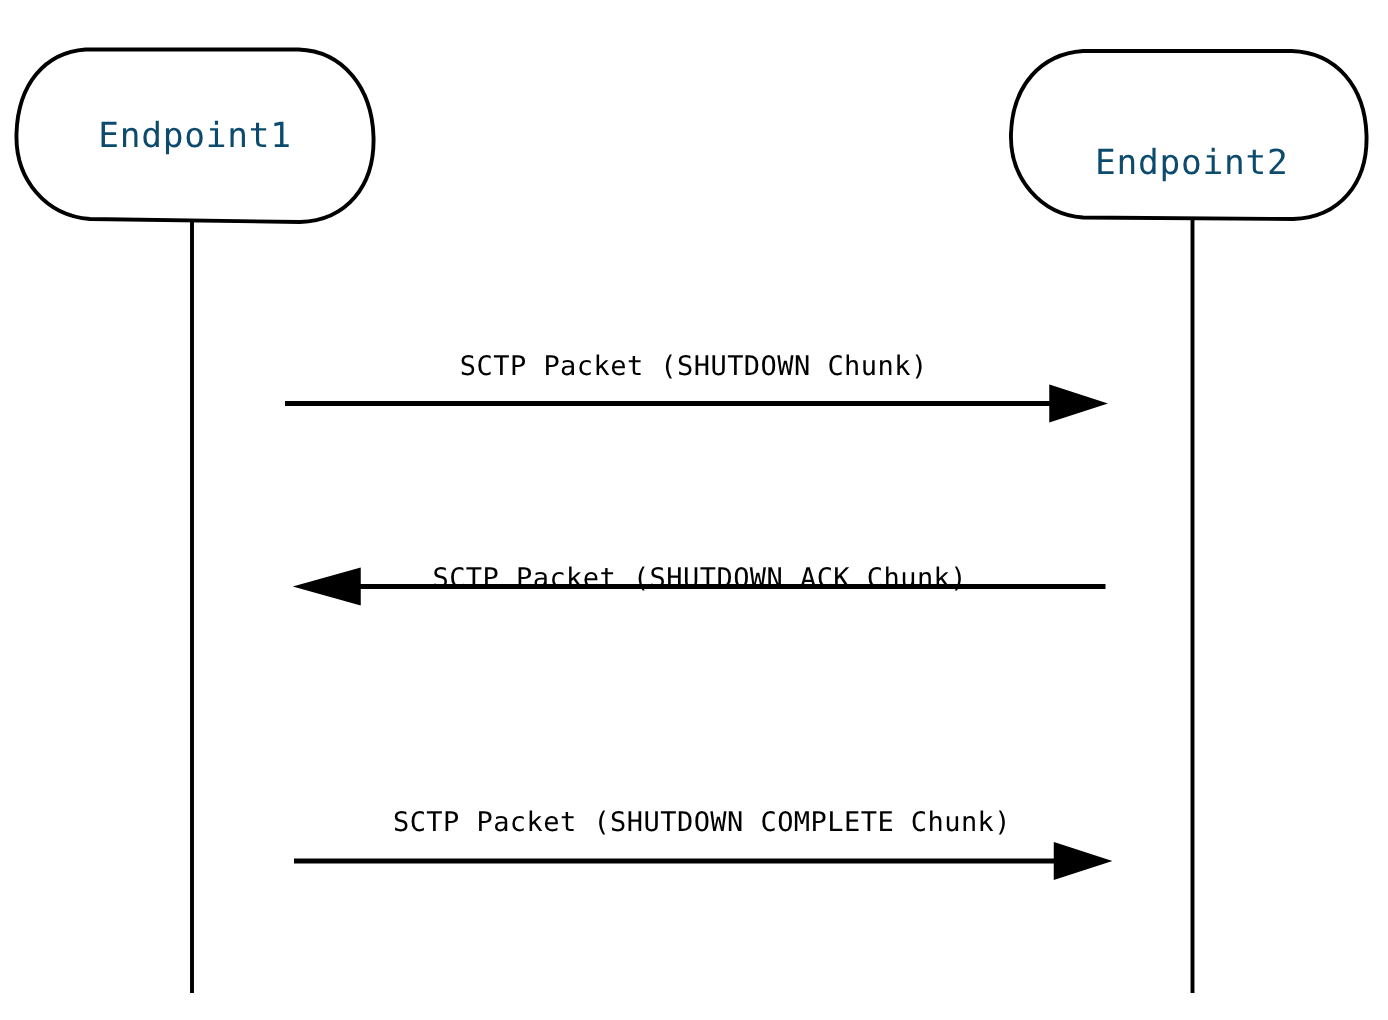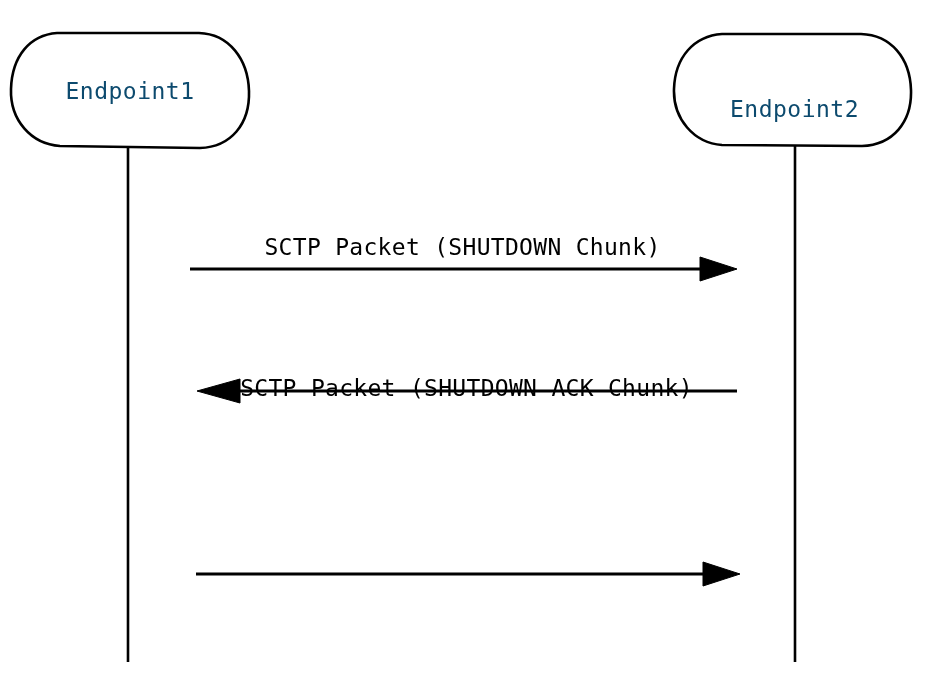--- a/index.html
+++ b/index.html
@@ -45,21 +45,21 @@
   #participant-label-1 {
     left: 673px;
     top: 96px;
     width: 195px;
     padding-left: 24px;
   }
   .message-label {
     position: absolute;
     color: #000000;
     font-family: "DejaVu Sans Mono", "Liberation Mono", monospace;
-    font-size: 23px;
+    font-size: 18px;
     letter-spacing: 0.3px;
     white-space: nowrap;
     text-align: center;
     user-select: none;
   }
   #message-label-0 {
     left: 190px;
     top: 234px;
     width: 545px;
   }
@@ -118,14 +118,15 @@
   </svg>
 
   <div class="participant-label" id="participant-label-0">Endpoint1</div>
 
   <div class="participant-label" id="participant-label-1">Endpoint2</div>
 
   <div class="message-label" id="message-label-0">SCTP Packet (SHUTDOWN Chunk)</div>
 
   <div class="message-label" id="message-label-1">SCTP Packet (SHUTDOWN ACK Chunk)</div>
 
+  <div class="message-label" id="message-label-2">SCTP Packet (SHUTDOWN COMPLETE Chunk)</div>
 
 </div>
 
 </body></html>

